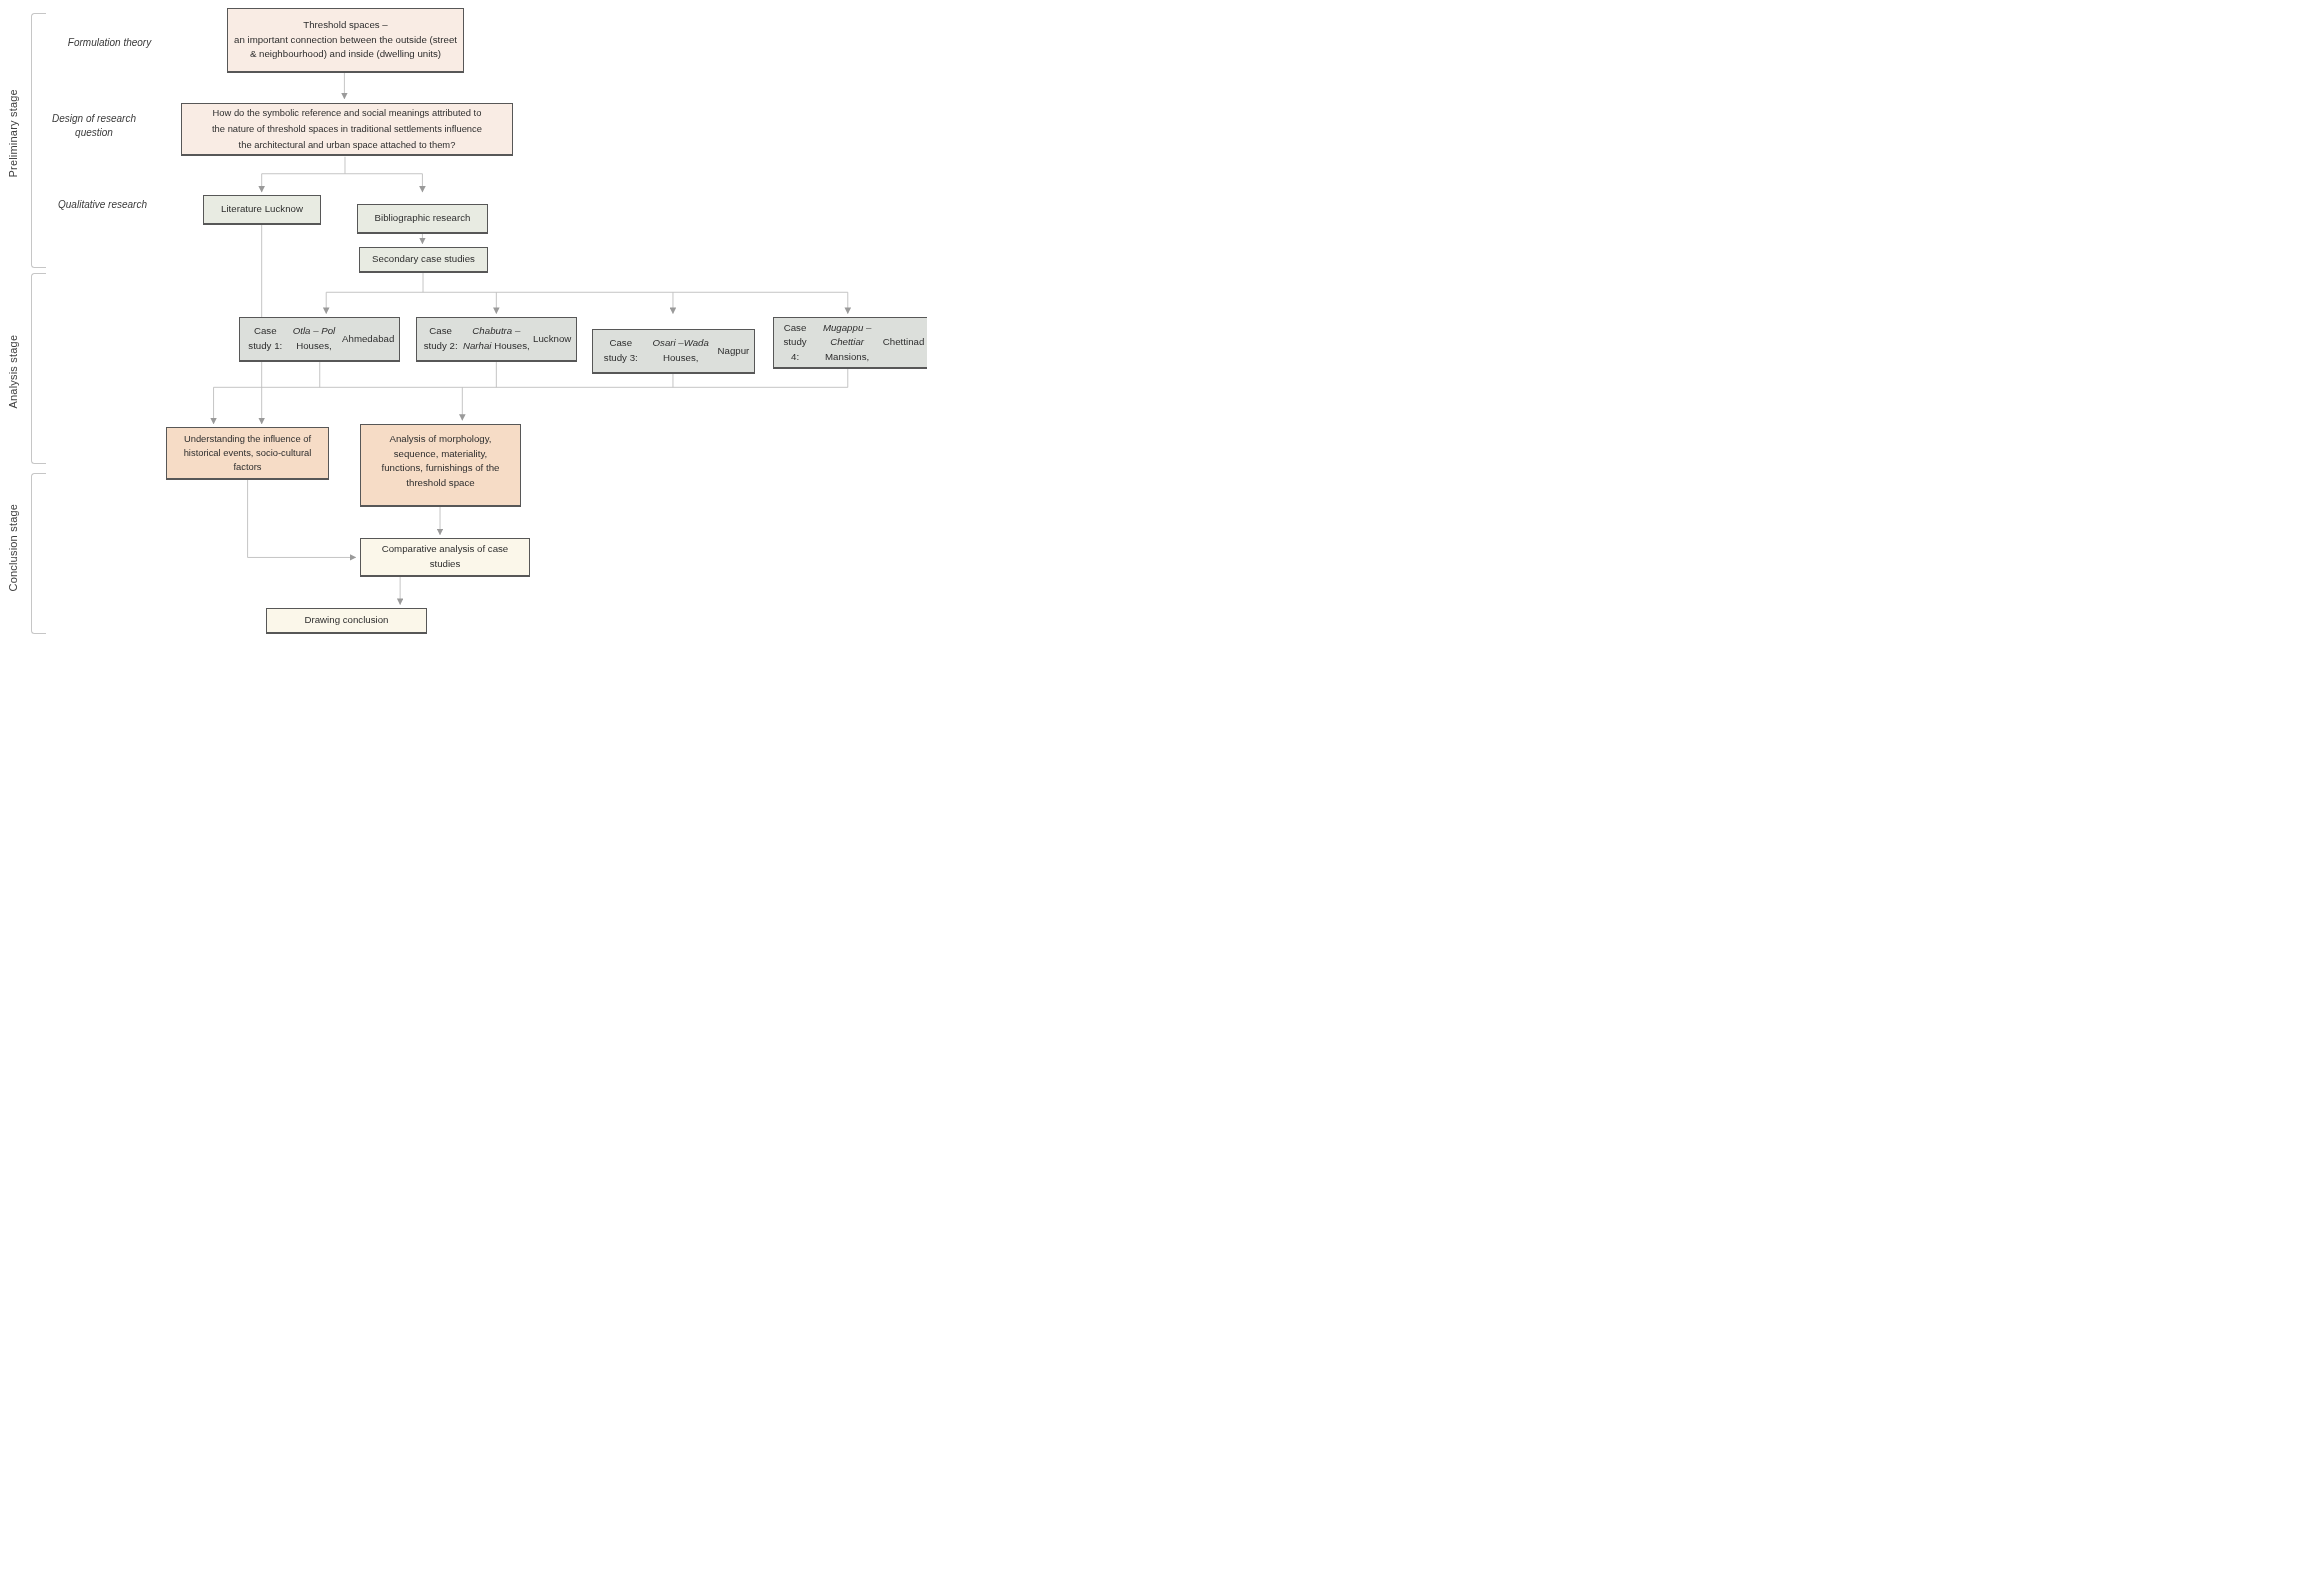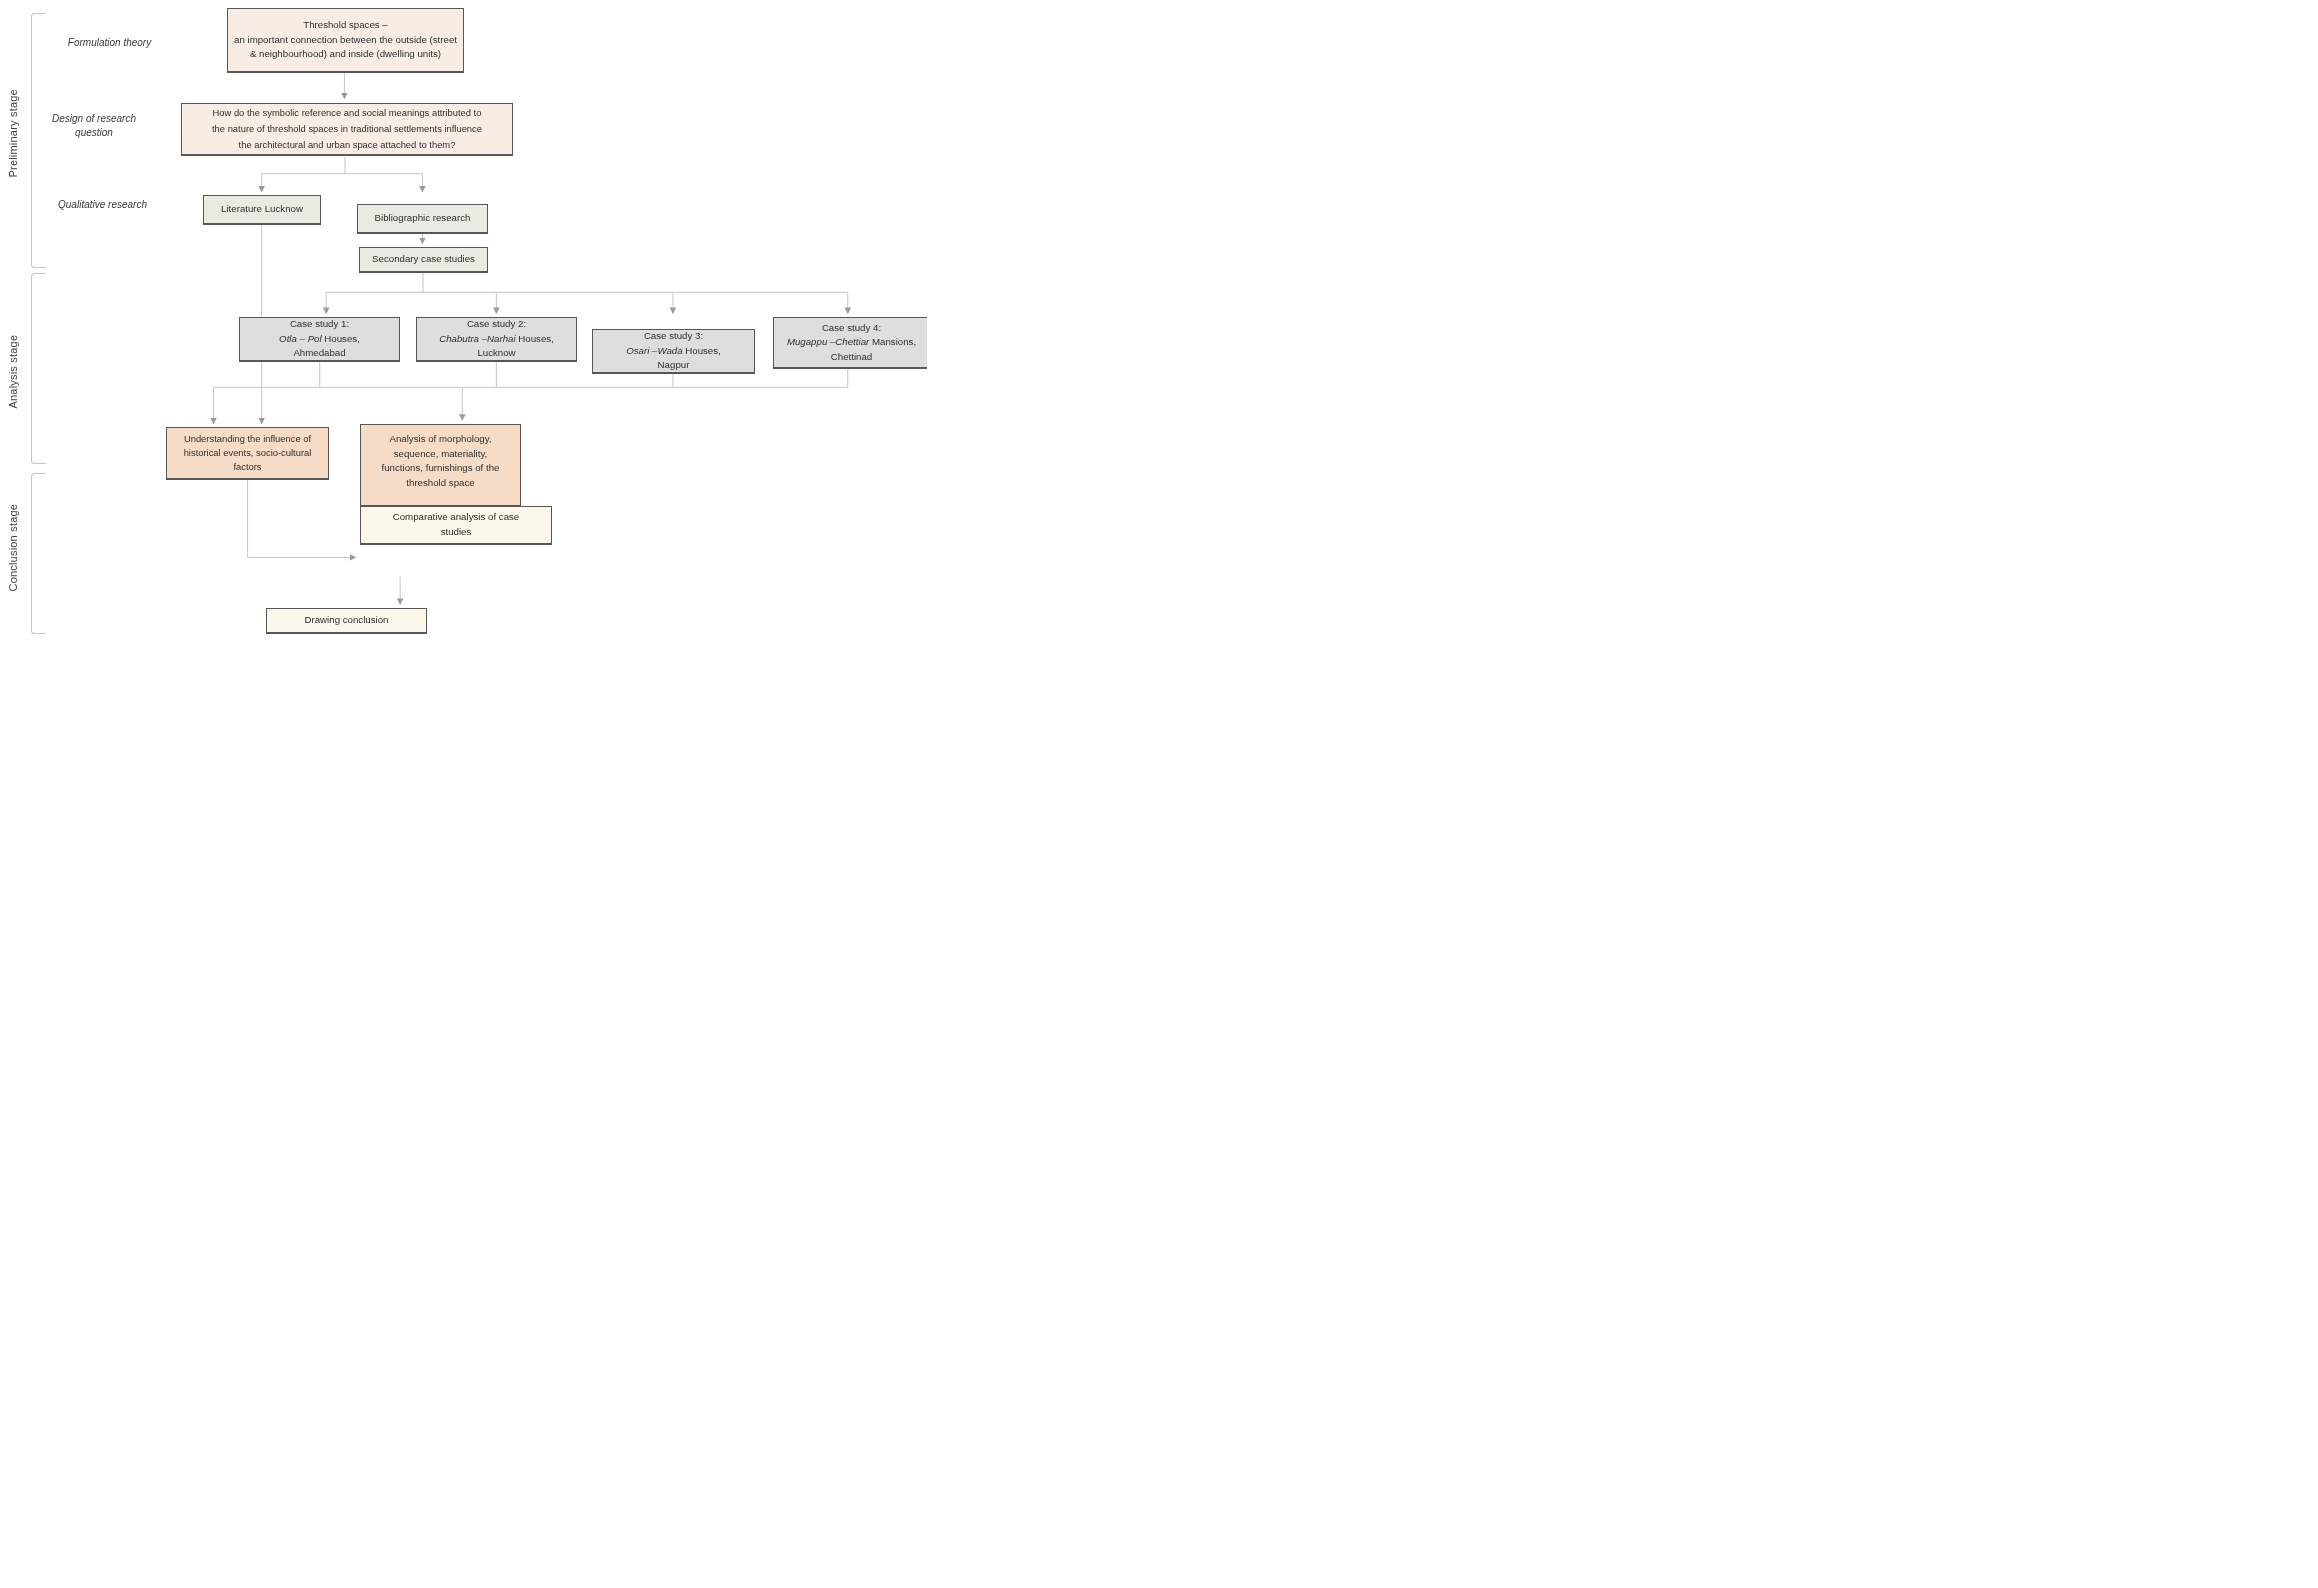--- a/index.html
+++ b/index.html
@@ -33,21 +33,21 @@
     padding: 1.2px 5.9px;
     white-space: pre-line;
   }
   .pink  { background: #f9ece4; }
   .sage  { background: #e8ebe2; }
   .gray  { background: #dcdfdb; border-top-width: 1.8px; }
   .peach { background: #f6dcc6; }
   .cream { background: #fbf7ea; }
   .q-box { font-size: 9.4px; line-height: 1.72; }
   .top-align { align-items: flex-start; padding-top: 7px; }
-  .case-box { flex-direction: column; line-height: 1.5; padding: 1.2px 4.7px; }
+  .case-box { flex-direction: row; line-height: 1.5; padding: 1.2px 4.7px; }
   .case-box .cname i { font-style: italic; }
   .side-label {
     position: absolute; z-index: 2;
     font-style: italic;
     font-size: 10px;
     color: #3a3a3a;
     text-align: center;
     line-height: 1.35;
     white-space: pre-line;
   }
@@ -172,19 +172,19 @@
 
   <div class="node peach" style="left:166px; top:427px; width:163px; height:53px; font-size:9.4px;">Understanding the influence of
 historical events, socio-cultural
 factors</div>
 
   <div class="node peach top-align" style="left:360px; top:424px; width:161px; height:83px;">Analysis of morphology,
 sequence, materiality,
 functions, furnishings of the
 threshold space</div>
 
-  <div class="node cream" style="left:360px; top:506px; width:192px; height:39px;">Comparative analysis of case
+  <div class="node cream" style="left:360px; top:538px; width:170px; height:39px;">Comparative analysis of case
 studies</div>
 
   <div class="node cream" style="left:266px; top:608px; width:161px; height:26px;">Drawing conclusion</div>
 
 </div>
 
 
 </body></html>

